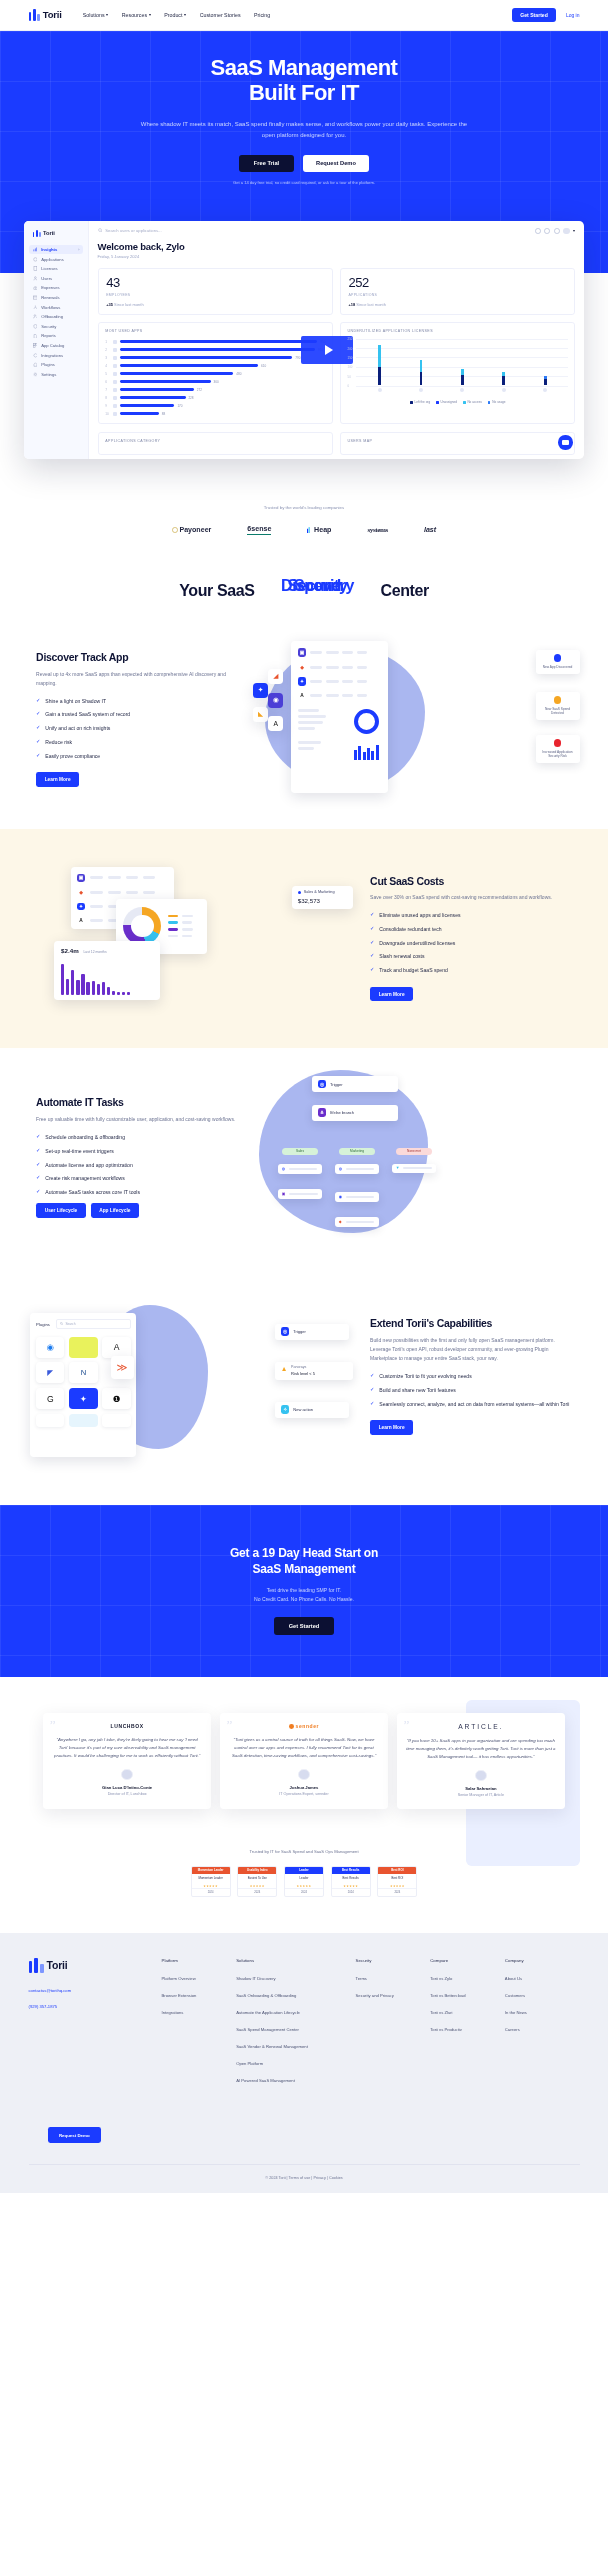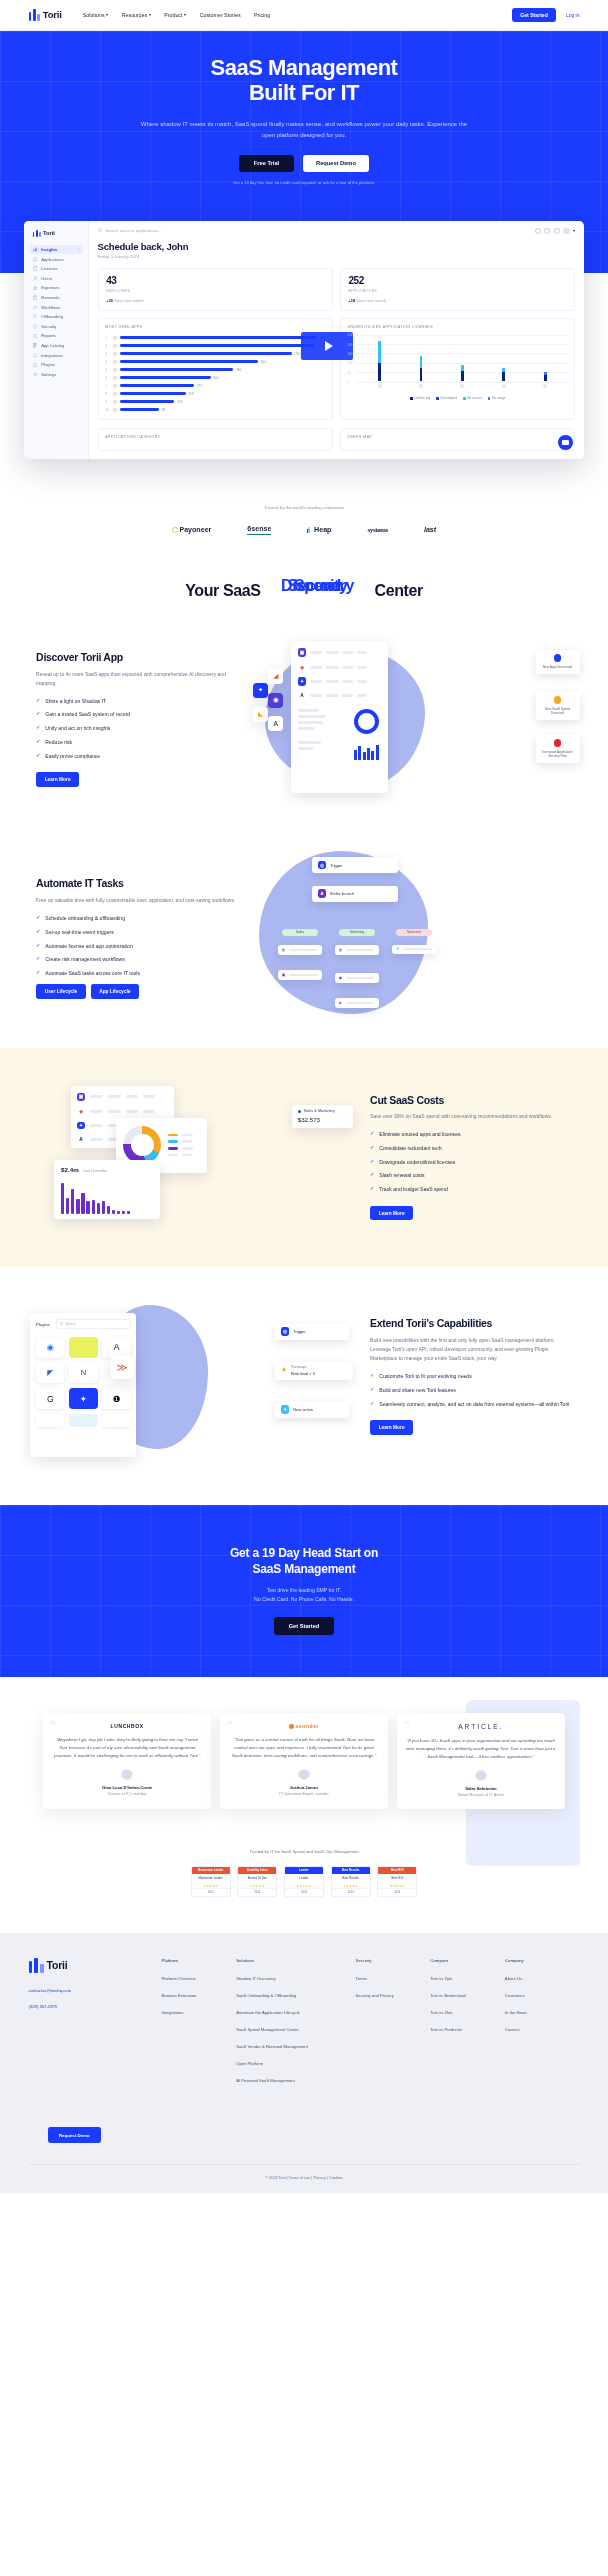--- a/index.html
+++ b/index.html
@@ -48,21 +48,21 @@
   .side-item .chev{margin-left:auto;font-size:3.8px;color:#9aa3c4}
   .dash-main{flex:1;padding:6.7px 8.6px;min-width:0}
   .dash-top{display:flex;align-items:center;gap:3.8px;padding-bottom:6.7px}
   .dash-search{flex:1;display:flex;align-items:center;gap:2.9px;font-size:4.2px;color:#a6adc8}
   .dash-top .tic{width:5.7px;height:5.7px;border-radius:50%;border:0.6px solid #c5cbe0;display:inline-block}
   .dash-top .av{width:6.2px;height:6.2px;border-radius:50%;background:#dfe3f2}
   .welcome{font-size:9.5px;font-weight:bold;letter-spacing:-0.2px}
   .welcome-date{font-size:4.1px;color:#9aa3c4;margin-top:2.4px}
   .kpi-row{display:flex;gap:6.7px;margin-top:8.6px}
   .kpi{flex:1;border:1px solid #edeffa;border-radius:2.9px;padding:6.7px 7.6px}
-  .kpi .big{font-size:10px;font-weight:bold;letter-spacing:-0.4px}
+  .kpi .big{font-size:13px;font-weight:normal;letter-spacing:-0.4px}
   .kpi .lbl{font-size:3.5px;color:#9aa3c4;letter-spacing:0.3px;margin-top:2.9px}
   .kpi .delta{font-size:4px;margin-top:4.8px;color:#9aa3c4}
   .kpi .delta b{color:#0f1435}
   .card-row{display:flex;gap:6.7px;margin-top:7.6px}
   .pcard{flex:1;border:1px solid #edeffa;border-radius:2.9px;padding:5.7px 6.7px;min-width:0}
   .pcard h4{font-size:3.6px;color:#7d85a6;letter-spacing:0.4px;font-weight:normal;text-transform:uppercase}
   .bars{margin-top:4.8px}
   .brow{display:flex;align-items:center;gap:2.9px;height:8px}
   .brow .n{font-size:3.2px;color:#b4bad2;width:4.8px}
   .brow .ico{width:4.3px;height:4.3px;border-radius:1px;background:#dfe4f5;flex:0 0 4.3px}
@@ -90,21 +90,21 @@
   .trusted .t{font-size:4.4px;color:#8a92b2}
   .logos{display:flex;justify-content:center;align-items:center;gap:36px;margin-top:15px}
   .logos div{font-size:7.1px;font-weight:bold;color:#21253f;display:flex;align-items:center;gap:1.9px}
   .lo-dot{width:5.7px;height:5.7px;border-radius:50%;border:1px solid #d9c27a;display:inline-block}
   .lo-sense{color:#0b7b6b;font-size:6.7px;border-bottom:1.1px solid #0b7b6b;padding-bottom:1px}
   .lo-heap{color:#1d2240;font-size:6.2px}
   .lo-fiverr{font-size:8.6px;letter-spacing:-0.4px;color:#0f1435;font-family:"Liberation Serif",serif}
   .lo-ifood{color:#e8242e;font-size:6.7px;font-style:italic}
 
   
-  .rot-wrap{text-align:center;padding:42px 0 9.5px;font-size:16px;font-weight:bold;letter-spacing:-0.4px;display:flex;justify-content:center;align-items:baseline;gap:15px}
+  .rot-wrap{text-align:center;padding:42px 0 9.5px;font-size:16px;font-weight:bold;letter-spacing:-0.4px;display:flex;justify-content:center;align-items:baseline;gap:21px}
   .rot{position:relative;display:inline-block;width:84px;height:19px}
   .rot span{position:absolute;left:0;top:0;width:100%;color:#1B3BFF;text-align:center}
 
   
   .feat{display:flex;align-items:center;gap:9.5px;padding:19px 28.5px}
   .feat.rev{flex-direction:row-reverse}
   .feat-txt{flex:0 0 217px;padding:0 7.6px}
   .feat-txt h2{font-size:10.5px;font-weight:bold;letter-spacing:-0.3px}
   .feat-txt p{font-size:5px;color:#6d7493;line-height:1.85;margin-top:6.7px}
   .checks{margin-top:9.5px}
@@ -338,21 +338,21 @@
                 </svg></span>
             <span>Search users or applications...</span>
           </div>
           <span class="tic"></span>
           <span class="tic"></span>
           <span class="tic"></span>
           <span class="av"></span>
           <i class="caret"></i>
         </div>
 
-        <div class="welcome">Schedule back, John</div>
+        <div class="welcome">Welcome back, Zylo</div>
         <div class="welcome-date">Friday, 5 January 2024</div>
 
         <div class="kpi-row">
           <div class="kpi">
             <div class="big">43</div>
             <div class="lbl">EMPLOYEES</div>
             <div class="delta"><b>+35</b> <span>Since last month</span></div>
           </div>
           <div class="kpi">
             <div class="big">252</div>
@@ -537,21 +537,21 @@
     <span class="rot">
       <span>Discovery</span>
       <span>Security</span>
       <span>Spend</span>
     </span>
     <span>Center</span>
   </div>
 
   <div class="feat">
     <div class="feat-txt">
-      <h2>Discover Torii App</h2>
+      <h2>Discover Track App</h2>
       <p>Reveal up to 4x more SaaS apps than expected with comprehensive AI discovery and mapping.</p>
       <div class="checks">
         <div class="chk">
             <em>✓</em>
             <span>Shine a light on Shadow IT</span>
           </div>
         <div class="chk">
             <em>✓</em>
             <span>Gain a trusted SaaS system of record</span>
           </div>
@@ -624,91 +624,20 @@
         </div>
       </div>
       <div class="mockcard" style="left:-1.9px;top:54px;width:15px;height:15px;background:#1B3BFF;display:flex;align-items:center;justify-content:center;color:#fff;font-size:6.7px">✦</div>
       <div class="mockcard" style="left:13.3px;top:40px;width:15px;height:15px;display:flex;align-items:center;justify-content:center;font-size:6.7px;color:#e8542f">◢</div>
       <div class="mockcard" style="left:-1.9px;top:78px;width:15px;height:15px;display:flex;align-items:center;justify-content:center;font-size:6.7px;color:#f5a623">◣</div>
       <div class="mockcard" style="left:13.3px;top:64px;width:15px;height:15px;background:#4b3fd6;display:flex;align-items:center;justify-content:center;color:#fff;font-size:6.7px">◉</div>
       <div class="mockcard" style="left:13.3px;top:87px;width:15px;height:15px;display:flex;align-items:center;justify-content:center;font-size:6.7px;color:#111">A</div>
       <div class="minicard" style="right:0;top:21px;width:44px"><i style="background:#1B3BFF"></i><span>New App Discovered</span></div>
       <div class="minicard" style="right:0;top:63px;width:44px"><i style="background:#f5a623"></i><span>New SaaS Spend Detected</span></div>
       <div class="minicard" style="right:0;top:106px;width:44px"><i style="background:#e8242e"></i><span>Increased Application Security Risk</span></div>
-    </div>
-  </div>
-
-  <div class="feat">
-    <div class="feat-txt">
-      <h2>Automate IT Tasks</h2>
-      <p>Free up valuable time with fully customizable user, application, and cost-saving workflows.</p>
-      <div class="checks">
-        <div class="chk">
-            <em>✓</em>
-            <span>Schedule onboarding &amp; offboarding</span>
-          </div>
-        <div class="chk">
-            <em>✓</em>
-            <span>Set-up real-time event triggers</span>
-          </div>
-        <div class="chk">
-            <em>✓</em>
-            <span>Automate license and app optimization</span>
-          </div>
-        <div class="chk">
-            <em>✓</em>
-            <span>Create risk management workflows</span>
-          </div>
-        <div class="chk">
-            <em>✓</em>
-            <span>Automate SaaS tasks across core IT tools</span>
-          </div>
-      </div>
-      <div class="btn-row">
-        <button class="btn-learn" style="margin-top:0">User Lifecycle</button>
-        <button class="btn-learn" style="margin-top:0">App Lifecycle</button>
-      </div>
-    </div>
-    <div class="feat-art">
-      <div class="blob" style="left:3.8px;top:3.8px;width:169px;height:163px"></div>
-      <div class="rowcard" style="left:57px;top:9.5px;width:86px">
-          <span class="appicon" style="background:#1B3BFF">◎</span>
-          <span>Trigger</span>
-        </div>
-      <div class="rowcard" style="left:57px;top:38px;width:86px">
-          <span class="appicon" style="background:#6a2ecb">⋔</span>
-          <span>If/else branch</span>
-        </div>
-      <div class="pill" style="left:27px;top:81px;width:36px;background:#d6f2d8;color:#2f6b3a">Sales</div>
-      <div class="pill" style="left:84px;top:81px;width:36px;background:#d6f2d8;color:#2f6b3a">Marketing</div>
-      <div class="pill" style="left:141px;top:81px;width:36px;background:#fbdada;color:#a33232">None met</div>
-      <div class="rowcard" style="left:23px;top:97px;width:44px;padding:2.9px 3.8px">
-          <span style="font-size:3.8px;color:#1B3BFF">◍</span>
-          <span class="skel" style="width:28.5px;height:1.9px"></span>
-        </div>
-      <div class="rowcard" style="left:80px;top:97px;width:44px;padding:2.9px 3.8px">
-          <span style="font-size:3.8px;color:#1B3BFF">◍</span>
-          <span class="skel" style="width:28.5px;height:1.9px"></span>
-        </div>
-      <div class="rowcard" style="left:137px;top:97px;width:44px;padding:2.9px 3.8px">
-          <span style="font-size:3.8px;color:#35c2f0">▼</span>
-          <span class="skel" style="width:28.5px;height:1.9px"></span>
-        </div>
-      <div class="rowcard" style="left:23px;top:122px;width:44px;padding:2.9px 3.8px">
-          <span style="font-size:3.8px;color:#6a2ecb">▣</span>
-          <span class="skel" style="width:28.5px;height:1.9px"></span>
-        </div>
-      <div class="rowcard" style="left:80px;top:125px;width:44px;padding:2.9px 3.8px">
-          <span style="font-size:3.8px;color:#1B3BFF">◉</span>
-          <span class="skel" style="width:28.5px;height:1.9px"></span>
-        </div>
-      <div class="rowcard" style="left:80px;top:150px;width:44px;padding:2.9px 3.8px">
-          <span style="font-size:3.8px;color:#e8542f">◆</span>
-          <span class="skel" style="width:28.5px;height:1.9px"></span>
-        </div>
     </div>
   </div>
 
   <div class="feat rev" style="background:#fdf7e8">
     <div class="feat-txt">
       <h2>Cut SaaS Costs</h2>
       <p>Save over 30% on SaaS spend with cost-saving recommendations and workflows.</p>
       <div class="checks">
         <div class="chk">
             <em>✓</em>
@@ -812,20 +741,91 @@
             <span style="width:3.2px;height:7.6px;background:#6a2ecb;border-radius:1px"></span>
             <span style="width:3.2px;height:3.8px;background:#6a2ecb;border-radius:1px"></span>
             <span style="width:3.2px;height:2.9px;background:#6a2ecb;border-radius:1px"></span>
             <span style="width:3.2px;height:2.9px;background:#6a2ecb;border-radius:1px"></span>
             <span style="width:3.2px;height:2.9px;background:#6a2ecb;border-radius:1px"></span>
         </div>
       </div>
     </div>
   </div>
 
+  <div class="feat">
+    <div class="feat-txt">
+      <h2>Automate IT Tasks</h2>
+      <p>Free up valuable time with fully customizable user, application, and cost-saving workflows.</p>
+      <div class="checks">
+        <div class="chk">
+            <em>✓</em>
+            <span>Schedule onboarding &amp; offboarding</span>
+          </div>
+        <div class="chk">
+            <em>✓</em>
+            <span>Set-up real-time event triggers</span>
+          </div>
+        <div class="chk">
+            <em>✓</em>
+            <span>Automate license and app optimization</span>
+          </div>
+        <div class="chk">
+            <em>✓</em>
+            <span>Create risk management workflows</span>
+          </div>
+        <div class="chk">
+            <em>✓</em>
+            <span>Automate SaaS tasks across core IT tools</span>
+          </div>
+      </div>
+      <div class="btn-row">
+        <button class="btn-learn" style="margin-top:0">User Lifecycle</button>
+        <button class="btn-learn" style="margin-top:0">App Lifecycle</button>
+      </div>
+    </div>
+    <div class="feat-art">
+      <div class="blob" style="left:3.8px;top:3.8px;width:169px;height:163px"></div>
+      <div class="rowcard" style="left:57px;top:9.5px;width:86px">
+          <span class="appicon" style="background:#1B3BFF">◎</span>
+          <span>Trigger</span>
+        </div>
+      <div class="rowcard" style="left:57px;top:38px;width:86px">
+          <span class="appicon" style="background:#6a2ecb">⋔</span>
+          <span>If/else branch</span>
+        </div>
+      <div class="pill" style="left:27px;top:81px;width:36px;background:#d6f2d8;color:#2f6b3a">Sales</div>
+      <div class="pill" style="left:84px;top:81px;width:36px;background:#d6f2d8;color:#2f6b3a">Marketing</div>
+      <div class="pill" style="left:141px;top:81px;width:36px;background:#fbdada;color:#a33232">None met</div>
+      <div class="rowcard" style="left:23px;top:97px;width:44px;padding:2.9px 3.8px">
+          <span style="font-size:3.8px;color:#1B3BFF">◍</span>
+          <span class="skel" style="width:28.5px;height:1.9px"></span>
+        </div>
+      <div class="rowcard" style="left:80px;top:97px;width:44px;padding:2.9px 3.8px">
+          <span style="font-size:3.8px;color:#1B3BFF">◍</span>
+          <span class="skel" style="width:28.5px;height:1.9px"></span>
+        </div>
+      <div class="rowcard" style="left:137px;top:97px;width:44px;padding:2.9px 3.8px">
+          <span style="font-size:3.8px;color:#35c2f0">▼</span>
+          <span class="skel" style="width:28.5px;height:1.9px"></span>
+        </div>
+      <div class="rowcard" style="left:23px;top:122px;width:44px;padding:2.9px 3.8px">
+          <span style="font-size:3.8px;color:#6a2ecb">▣</span>
+          <span class="skel" style="width:28.5px;height:1.9px"></span>
+        </div>
+      <div class="rowcard" style="left:80px;top:125px;width:44px;padding:2.9px 3.8px">
+          <span style="font-size:3.8px;color:#1B3BFF">◉</span>
+          <span class="skel" style="width:28.5px;height:1.9px"></span>
+        </div>
+      <div class="rowcard" style="left:80px;top:150px;width:44px;padding:2.9px 3.8px">
+          <span style="font-size:3.8px;color:#e8542f">◆</span>
+          <span class="skel" style="width:28.5px;height:1.9px"></span>
+        </div>
+    </div>
+  </div>
+
   <div class="feat rev">
     <div class="feat-txt">
       <h2>Extend Torii's Capabilities</h2>
       <p>Build new possibilities with the first and only fully open SaaS management platform. Leverage Torii's open API, robust developer community, and ever-growing Plugin Marketplace to manage your entire SaaS stack, your way.</p>
       <div class="checks">
         <div class="chk">
             <em>✓</em>
             <span>Customize Torii to fit your evolving needs</span>
           </div>
         <div class="chk">

